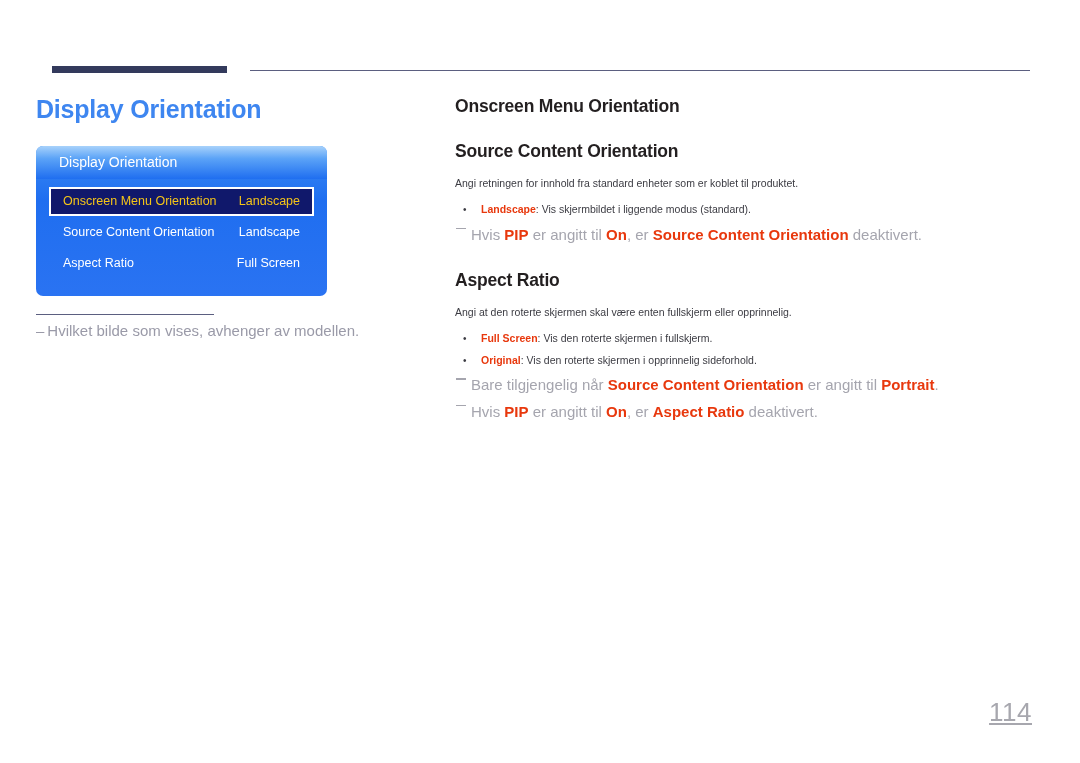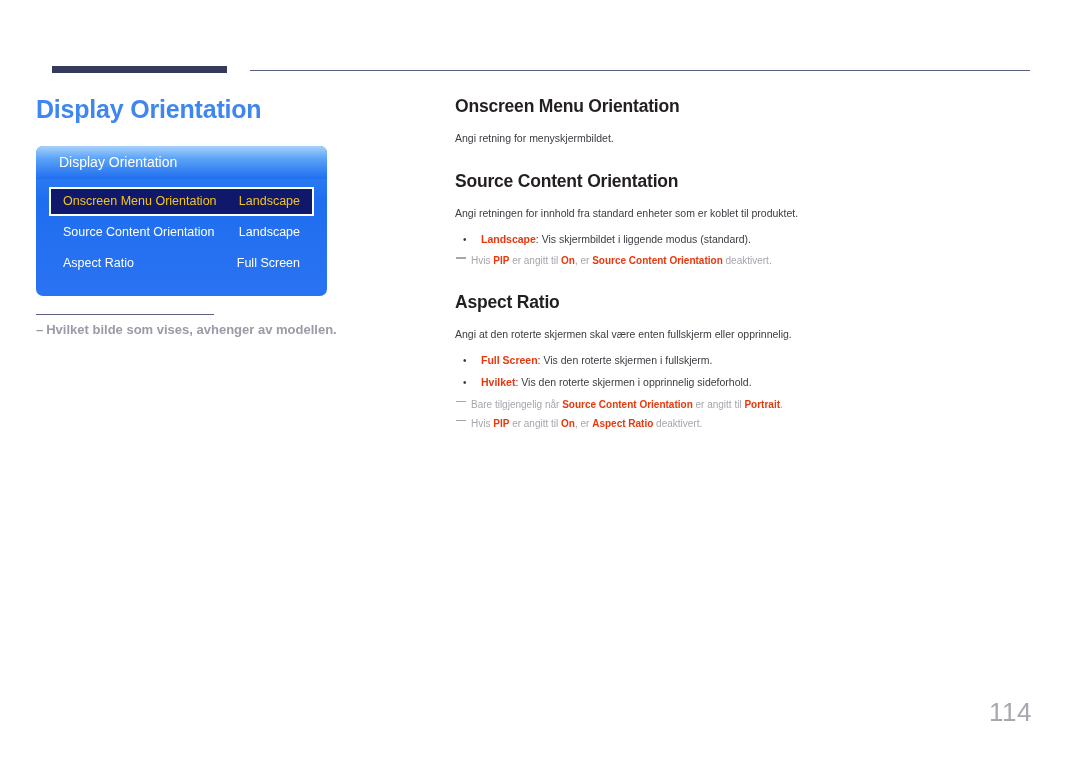--- a/index.html
+++ b/index.html
@@ -147,24 +147,23 @@
   .left-footnote {
     margin-top: 18px;
     width: 195px;
   }
   .footnote-rule {
     width: 178px; height: 1px;
     background: #5b5f80;
     margin-bottom: 7px;
   }
   .footnote-text {
-    font-size: 13px;
+    font-size: 15px;
     color: #9a9aa8;
     white-space: nowrap;
-    font-weight: bold;
   }
   .footnote-text .dash {
     color: #9a9aa8;
     margin-right: 3px;
   }
 
   
   .right-col {
     position: absolute;
     left: 455px; top: 96px;
@@ -203,21 +202,21 @@
     position: absolute;
     left: 8px; top: 0;
     color: #3b3b42;
     font-size: 10px;
   }
   .bullet-item .term {
     color: #e8380d;
     font-weight: bold;
   }
   .note {
-    font-size: 10px;
+    font-size: 15px;
     color: #a5a5ae;
     line-height: 1.5;
     padding-left: 16px;
     position: relative;
     margin-bottom: 4px;
   }
   .note:before {
     content: "";
     position: absolute;
     left: 1px; top: 4px;
@@ -229,20 +228,21 @@
     font-weight: bold;
   }
 
   
   .page-number {
     position: absolute;
     right: 48px; bottom: 35px;
     font-size: 26px;
     color: #a7a7ae;
     letter-spacing: 0.5px;
+    text-decoration: underline;
   }
 </style>
 </head>
 <body>
 
 <div class="top-rules">
   <div class="rule-thick"></div>
   <div class="rule-thin"></div>
 </div>
 
@@ -279,38 +279,37 @@
     <div class="footnote-rule"></div>
     <div class="footnote-text"><span class="dash">–</span><span>Hvilket bilde som vises, avhenger av modellen.</span></div>
   </div>
 
 </div>
 
 <div class="right-col">
 
   <div class="section">
     <h2 class="section-title">Onscreen Menu Orientation</h2>
-    <p class="section-intro">Angi retning for menyskjermbildet.</p>
   </div>
 
   <div class="section">
     <h2 class="section-title">Source Content Orientation</h2>
     <p class="section-intro">Angi retningen for innhold fra standard enheter som er koblet til produktet.</p>
     <ul class="bullet-list">
       <li class="bullet-item"><span class="term">Landscape</span><span>: Vis skjermbildet i liggende modus (standard).</span></li>
     </ul>
     <div class="note"><span>Hvis </span><span class="term">PIP</span><span> er angitt til </span><span class="term">On</span><span>, er </span><span class="term">Source Content Orientation</span><span> deaktivert.</span></div>
   </div>
 
   <div class="section">
     <h2 class="section-title">Aspect Ratio</h2>
     <p class="section-intro">Angi at den roterte skjermen skal være enten fullskjerm eller opprinnelig.</p>
     <ul class="bullet-list">
       <li class="bullet-item"><span class="term">Full Screen</span><span>: Vis den roterte skjermen i fullskjerm.</span></li>
-      <li class="bullet-item"><span class="term">Hvilket</span><span>: Vis den roterte skjermen i opprinnelig sideforhold.</span></li>
+      <li class="bullet-item"><span class="term">Original</span><span>: Vis den roterte skjermen i opprinnelig sideforhold.</span></li>
     </ul>
     <div class="note"><span>Bare tilgjengelig når </span><span class="term">Source Content Orientation</span><span> er angitt til </span><span class="term">Portrait</span><span>.</span></div>
     <div class="note"><span>Hvis </span><span class="term">PIP</span><span> er angitt til </span><span class="term">On</span><span>, er </span><span class="term">Aspect Ratio</span><span> deaktivert.</span></div>
   </div>
 
 </div>
 
 <div class="page-number">114</div>
 
 </body></html>

